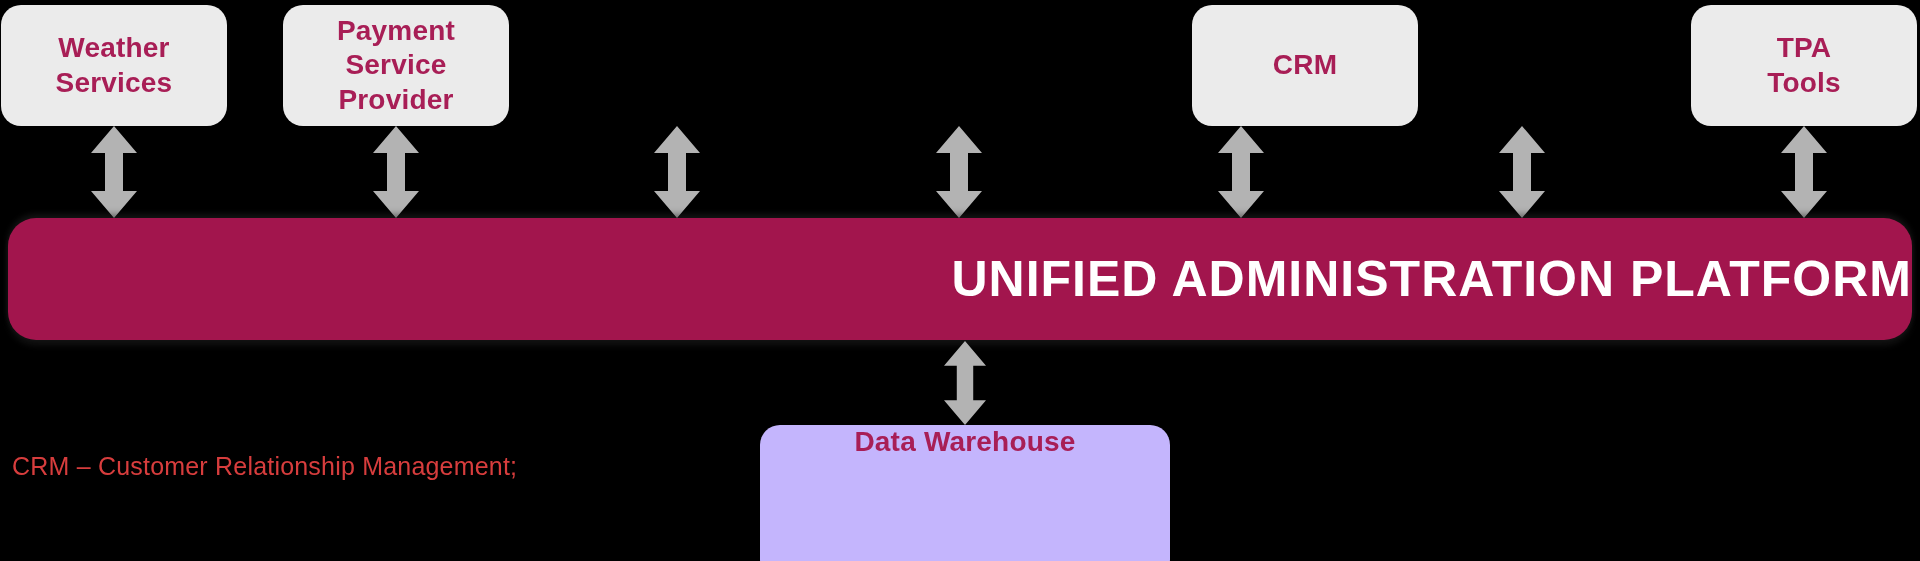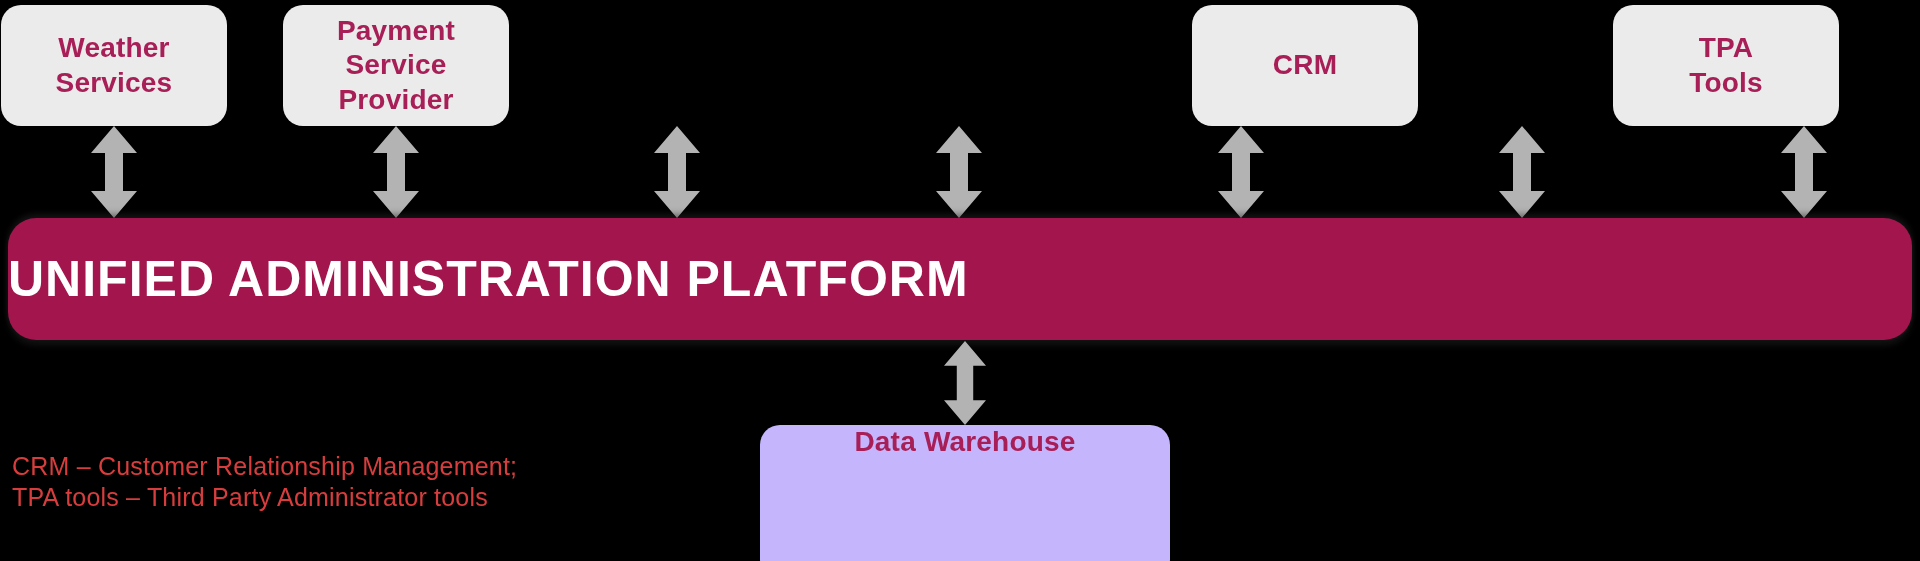--- a/index.html
+++ b/index.html
@@ -42,21 +42,21 @@
   .platform-bar {
     position: absolute;
     left: 8px;
     top: 218px;
     width: 1904px;
     height: 122px;
     background: #a2154d;
     border-radius: 28px;
     display: flex;
     align-items: center;
-    justify-content: flex-start;
+    justify-content: flex-end;
     box-shadow: 0 -4px 6px rgba(40,40,40,0.5), 0 5px 7px rgba(40,40,40,0.5);
   }
   .platform-title {
     color: #ffffff;
     font-size: 50px;
     font-weight: 700;
     letter-spacing: 1px;
     white-space: nowrap;
   }
   .connector-bottom {
@@ -104,21 +104,21 @@
     <span class="src-label">Payment Service
 Provider</span>
   </div>
   <div class="src-box" style="left:1px">
     <span class="src-label">Weather
 Services</span>
   </div>
   <div class="src-box" style="left:1192px">
     <span class="src-label">CRM</span>
   </div>
-  <div class="src-box" style="left:1613px">
+  <div class="src-box" style="left:1691px">
     <span class="src-label">TPA
 Tools</span>
   </div>
 
   <svg class="connector" style="left:91px" viewBox="0 0 46 92">
       <polygon points="23,0 46,27 32,27 32,65 46,65 23,92 0,65 14,65 14,27 0,27" fill="#b3b3b3"></polygon>
     </svg>
   <svg class="connector" style="left:373px" viewBox="0 0 46 92">
       <polygon points="23,0 46,27 32,27 32,65 46,65 23,92 0,65 14,65 14,27 0,27" fill="#b3b3b3"></polygon>
     </svg>
@@ -145,16 +145,15 @@
   <svg class="connector-bottom" viewBox="0 0 46 92">
       <polygon points="23,0 46,27 32,27 32,65 46,65 23,92 0,65 14,65 14,27 0,27" fill="#b3b3b3"></polygon>
     </svg>
 
   <div class="dw-box">
     <span class="src-label">Data Warehouse</span>
   </div>
 
   <div class="legend">
     <div class="legend-line">CRM – Customer Relationship Management;</div>
-    <div class="legend-line">TPA tools – Third Party Administrator tools</div>
   </div>
 
 </div>
 
 </body></html>

